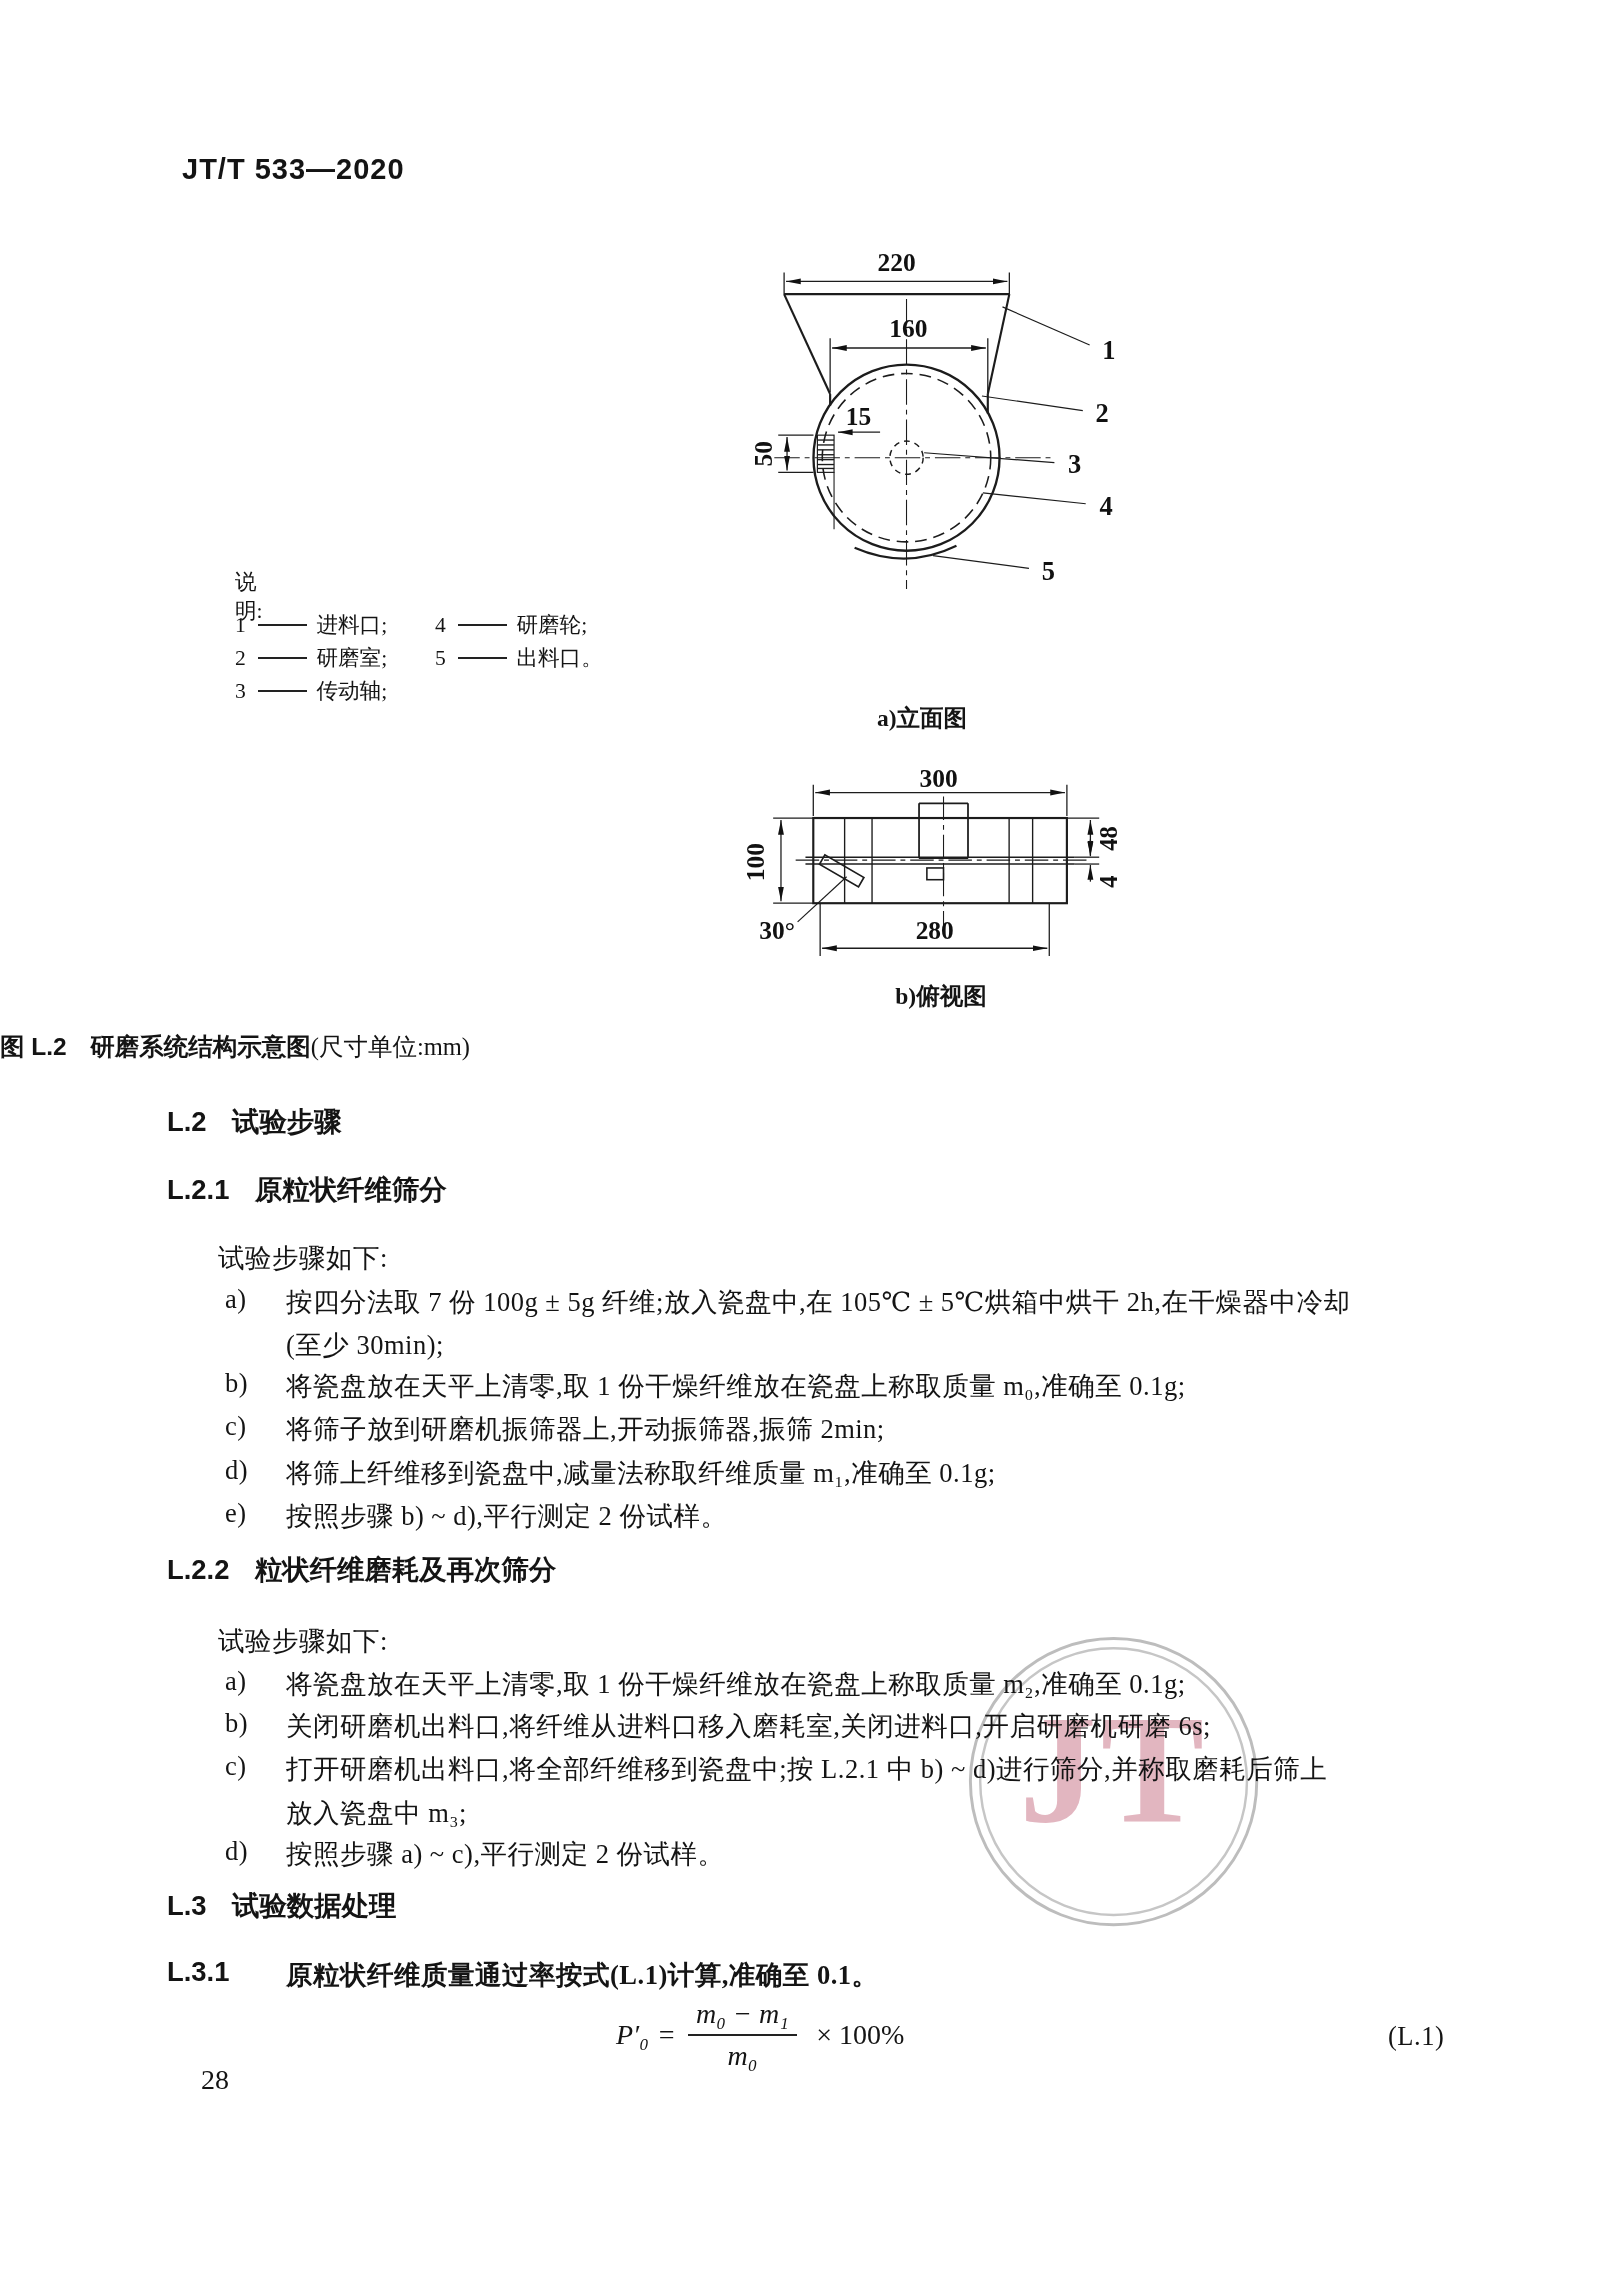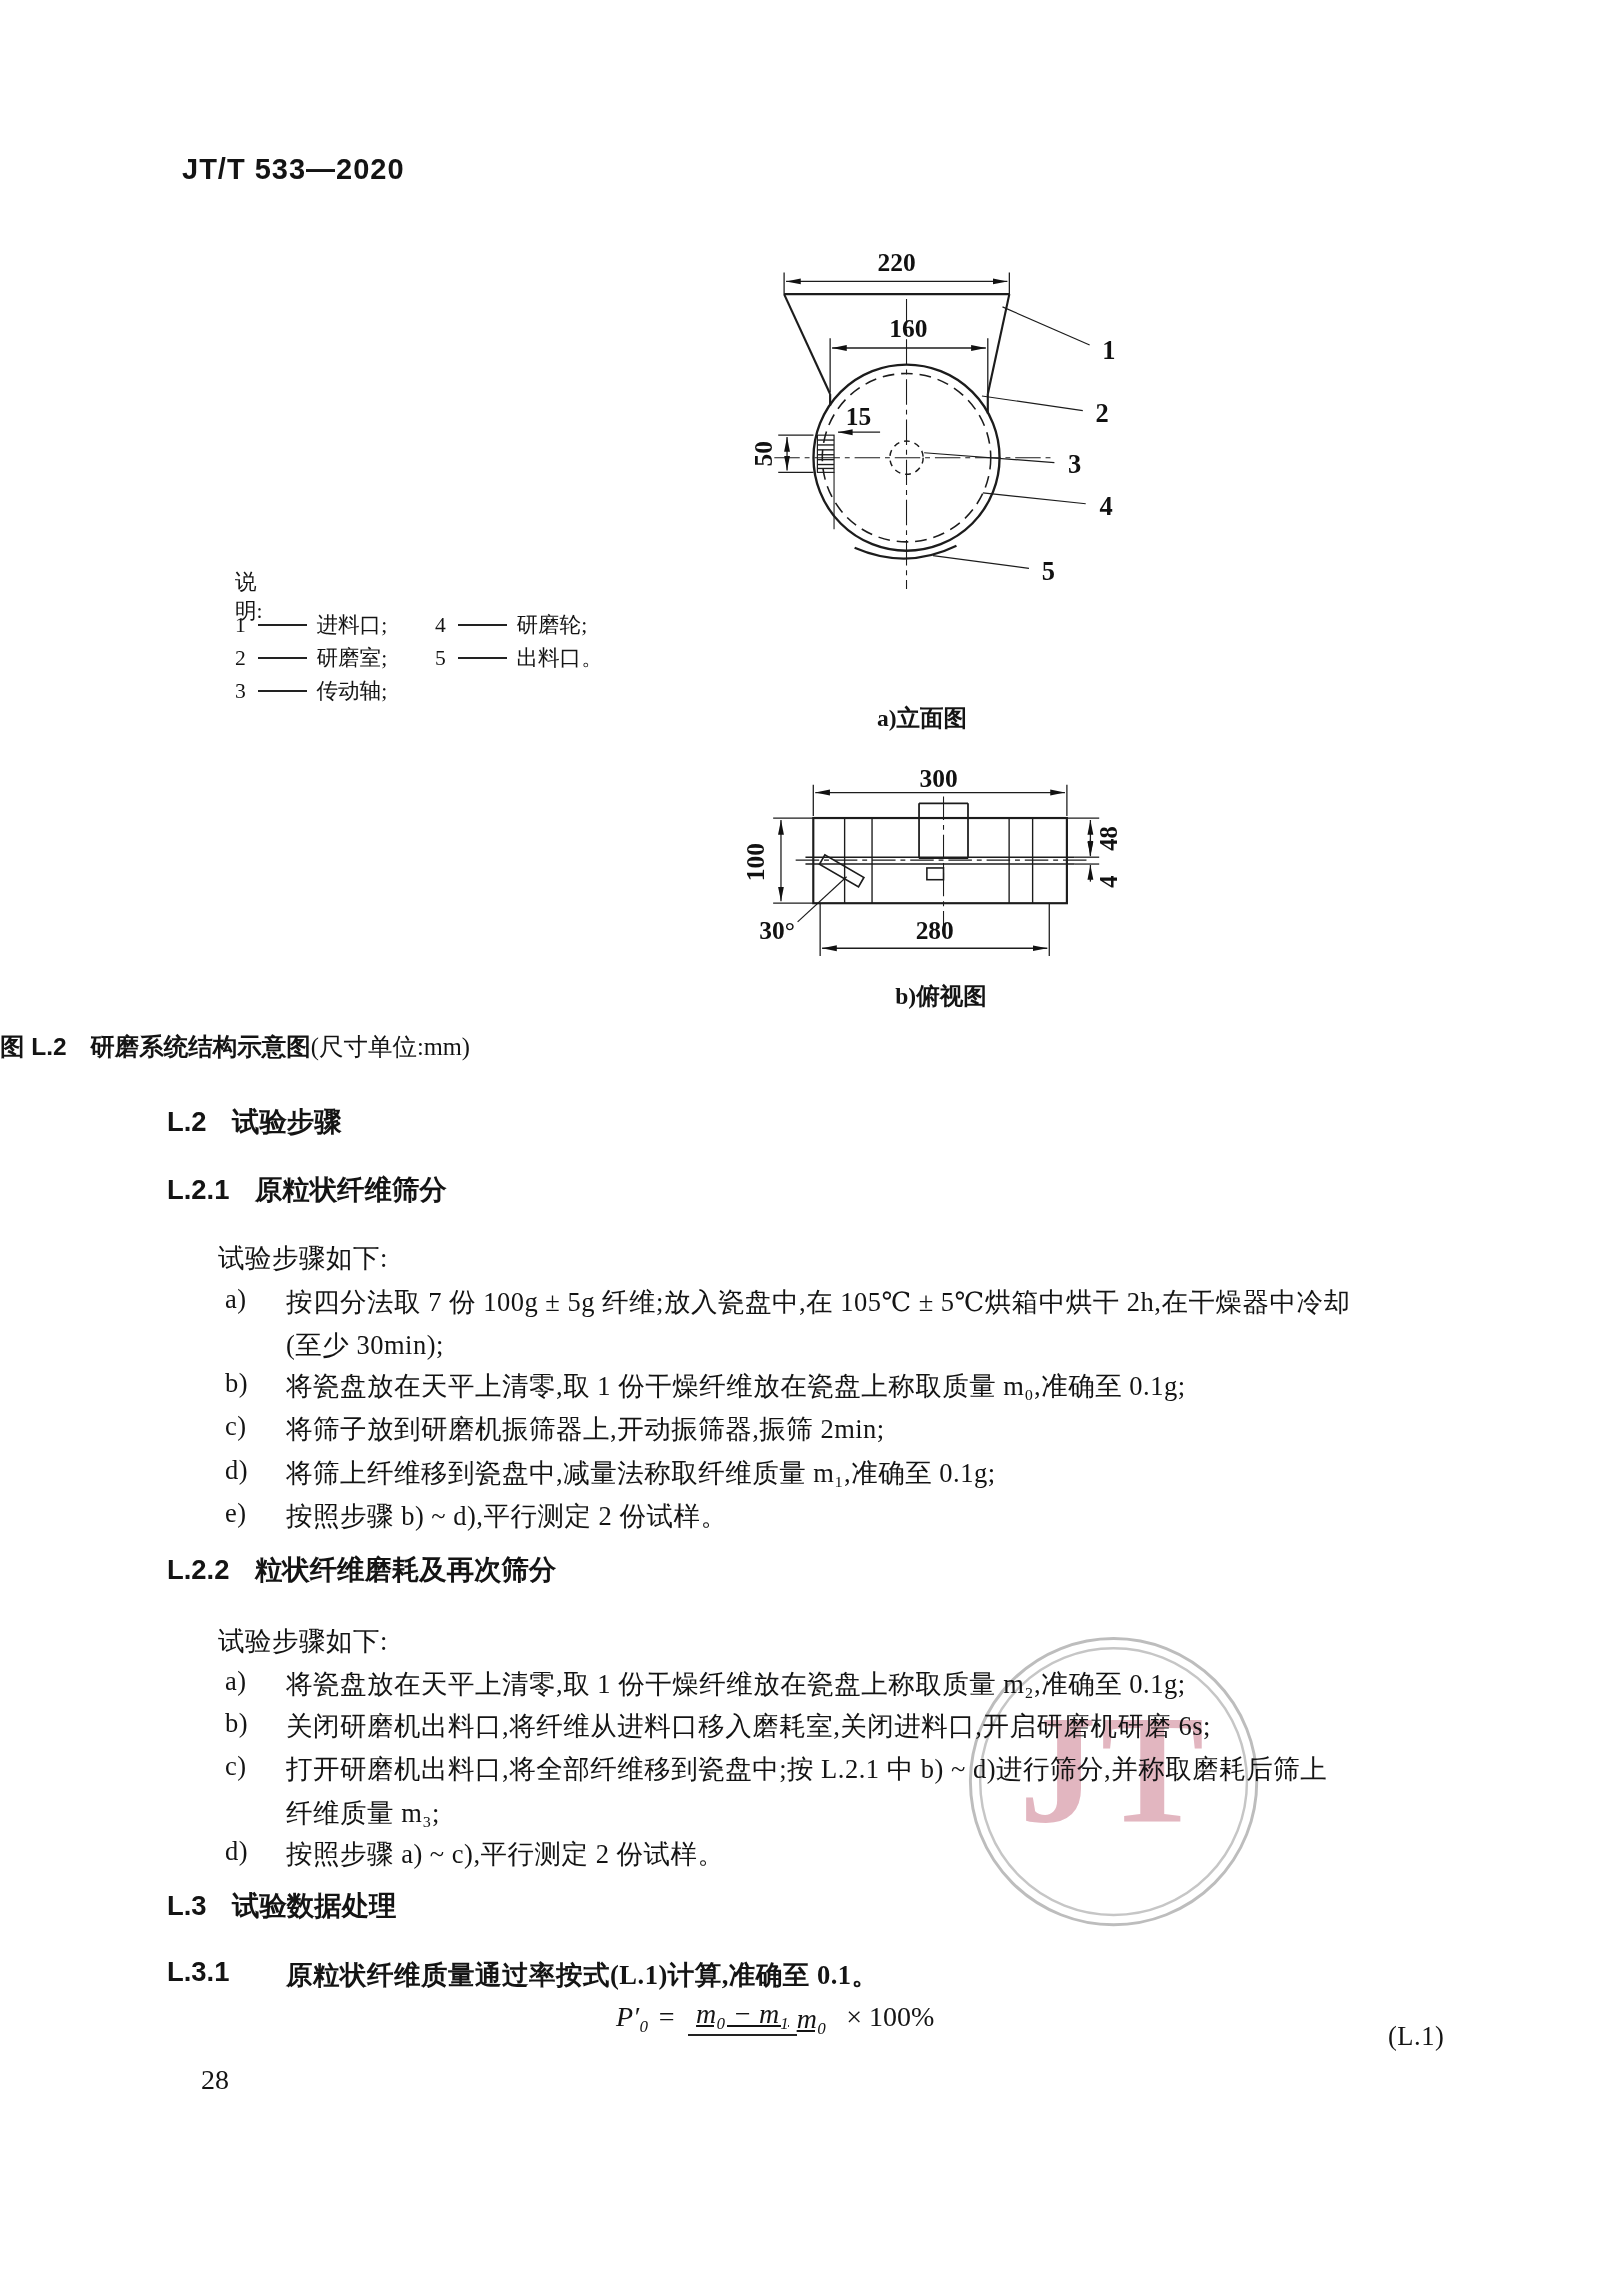--- a/index.html
+++ b/index.html
@@ -15,21 +15,21 @@
   .intro{left:218px;}
   .legend{font-size:21.6px;}
   .legend-row{position:absolute;white-space:nowrap;}
   .dash{display:inline-block;width:49px;height:0;border-top:2px solid #222;vertical-align:5.9px;margin:0 9.8px 0 11.8px;}
   .figcap{font-size:23.5px;font-weight:bold;text-align:center;}
   .maincap{font-size:24.5px;text-align:left;width:1612px;font-weight:bold;font-family:"Liberation Sans","DejaVu Sans",sans-serif;}
   .maincap .unit{font-weight:normal;font-family:"Liberation Serif","DejaVu Serif",serif;}
   .pageno{font-size:28px;}
   svg text{font-family:"Liberation Serif","DejaVu Serif",serif;font-weight:600;fill:#111;}
   .formula{display:flex;align-items:center;font-size:28px;font-style:italic;}
-  .frac{display:inline-flex;flex-direction:row;align-items:center;margin:0 13.7px;text-decoration:underline;}
+  .frac{display:inline-flex;flex-direction:column;align-items:center;margin:0 13.7px;}
   .frac .num{padding:0 7.8px 3.9px 7.8px;border-bottom:2px solid #222;}
   .frac .den{padding-top:3.9px;}
   .formula .suffix{font-style:normal;margin-left:5.9px;}
   .formula .lhs{margin-right:9.8px;}
   .formula .eq{font-style:normal;}
   .wm-letters{fill:#dca4b1;font-family:"Liberation Serif","DejaVu Serif",serif;font-weight:bold;opacity:0.8;}
 </style>
 </head>
 <body>
 
@@ -228,21 +228,21 @@
     <div class="abs body-line marker" style="top:1666px;">a)</div>
     <div class="abs body-line txt" style="top:1666px;">将瓷盘放在天平上清零,取 1 份干燥纤维放在瓷盘上称取质量 m₂,准确至 0.1g;</div>
   </div>
   <div class="step">
     <div class="abs body-line marker" style="top:1708px;">b)</div>
     <div class="abs body-line txt" style="top:1708px;">关闭研磨机出料口,将纤维从进料口移入磨耗室,关闭进料口,开启研磨机研磨 6s;</div>
   </div>
   <div class="step">
     <div class="abs body-line marker" style="top:1751px;">c)</div>
     <div class="abs body-line txt" style="top:1751px;">打开研磨机出料口,将全部纤维移到瓷盘中;按 L.2.1 中 b) ~ d)进行筛分,并称取磨耗后筛上</div>
-    <div class="abs body-line txt" style="top:1795px;">纤维质量 m₃;</div>
+    <div class="abs body-line txt" style="top:1795px;">放入瓷盘中 m₃;</div>
   </div>
   <div class="step">
     <div class="abs body-line marker" style="top:1836px;">d)</div>
     <div class="abs body-line txt" style="top:1836px;">按照步骤 a) ~ c),平行测定 2 份试样。</div>
   </div>
 
   <div class="abs h1" style="left:167px;top:1888px;">
     <span class="num">L.3</span><span>试验数据处理</span>
   </div>
 

